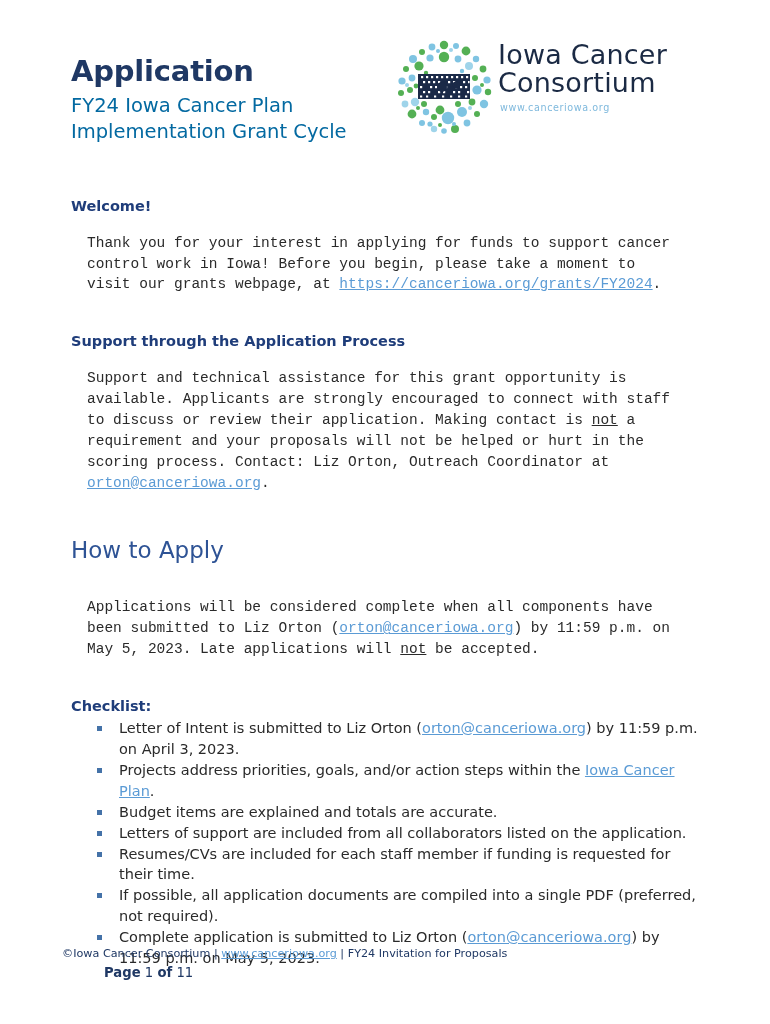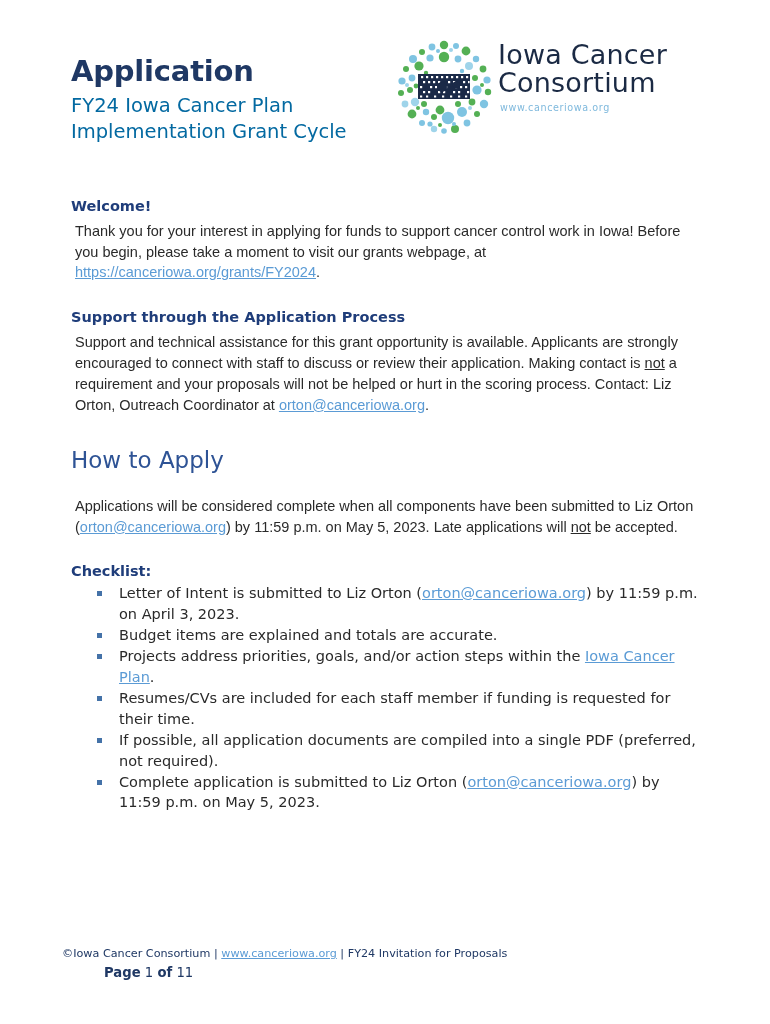--- a/index.html
+++ b/index.html
@@ -100,25 +100,25 @@
   }
   .sec-heading {
     font-family: "DejaVu Sans", sans-serif;
     font-size: 14.5px;
     font-weight: bold;
     color: #1f3d7a;
     margin: 0 0 1px 0;
     line-height: 1.42;
   }
   p.body {
-    font-family: Liberation Sans, sans-serif;
+    font-family: Liberation Mono, monospace;
     font-size: 14.5px;
     color: #2a2a2a;
     line-height: 1.445;
-    margin: 4px;
+    margin: 16px;
     text-align: left;
   }
   .block-gap { height: 20px; }
   .h2-apply {
     font-family: "DejaVu Sans", sans-serif;
     font-size: 23px;
     font-weight: normal;
     color: #2e5395;
     margin: 0;
     line-height: 1.3;
@@ -334,23 +334,23 @@
 
     <div class="block-gap" style="height:16px"></div>
 
     <p class="body"><span>Applications will be considered complete when all components have been submitted to Liz Orton (</span><a class="link" href="#">orton@canceriowa.org</a><span>) by 11:59 p.m. on May 5, 2023. Late applications will </span><span class="u">not</span><span> be accepted.</span></p>
 
     <div class="block-gap"></div>
 
     <div class="sec-heading">Checklist:</div>
     <ul class="checklist">
       <li><span class="bullet"></span><span>Letter of Intent is submitted to Liz Orton (</span><a class="link" href="#">orton@canceriowa.org</a><span>) by 11:59 p.m. on April 3, 2023.</span></li>
+      <li><span class="bullet"></span><span>Projects address priorities, goals, and/or action steps within the </span><a class="link" href="#">Iowa Cancer Plan</a><span>.</span></li>
       <li><span class="bullet"></span><span>Budget items are explained and totals are accurate.</span></li>
-      <li><span class="bullet"></span><span>Projects address priorities, goals, and/or action steps within the </span><a class="link" href="#">Iowa Cancer Plan</a><span>.</span></li>
-      <li><span class="bullet"></span></li>
+      <li><span class="bullet"></span><span>Letters of support are included from all collaborators listed on the application.</span></li>
       <li><span class="bullet"></span><span>Resumes/CVs are included for each staff member if funding is requested for their time.</span></li>
       <li><span class="bullet"></span><span>If possible, all application documents are compiled into a single PDF (preferred, not required).</span></li>
       <li><span class="bullet"></span><span>Complete application is submitted to Liz Orton (</span><a class="link" href="#">orton@canceriowa.org</a><span>) by 11:59 p.m. on May 5, 2023.</span></li>
     </ul>
   </div>
 
   <div class="footer">
     <div class="footer-line"><span>©Iowa Cancer Consortium | </span><a class="link" href="#">www.canceriowa.org</a><span> | FY24 Invitation for Proposals</span></div>
     <div class="footer-page"><b>Page</b> <span>1</span> <b>of</b> <span>11</span></div>
   </div>

